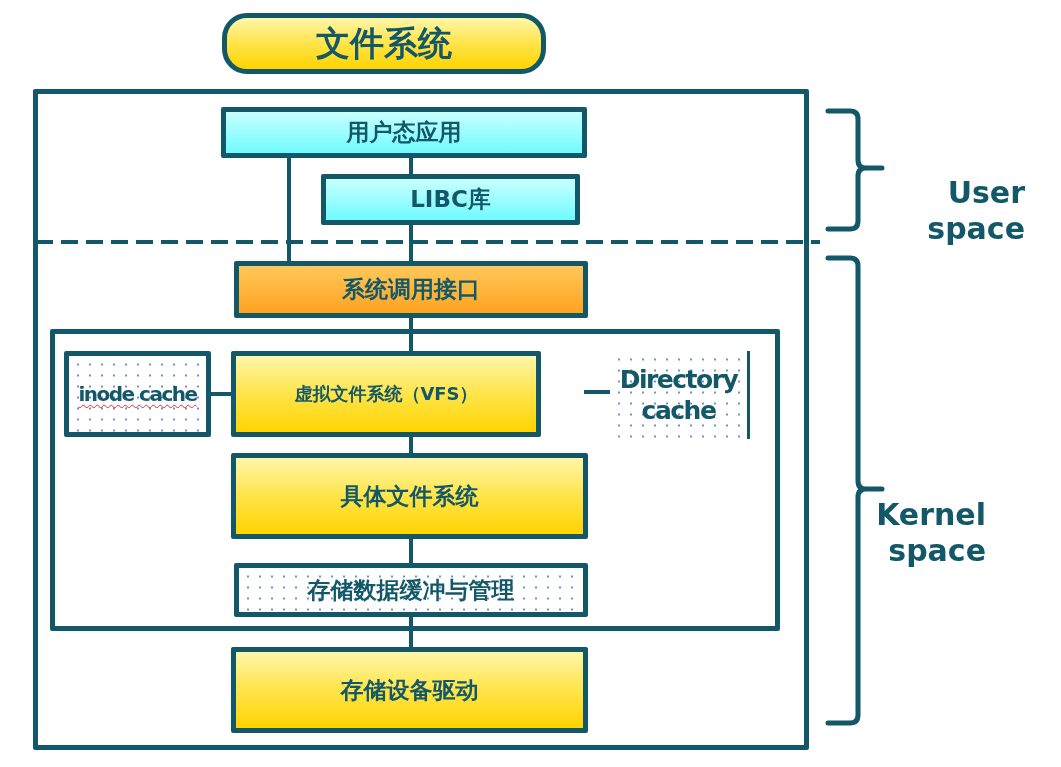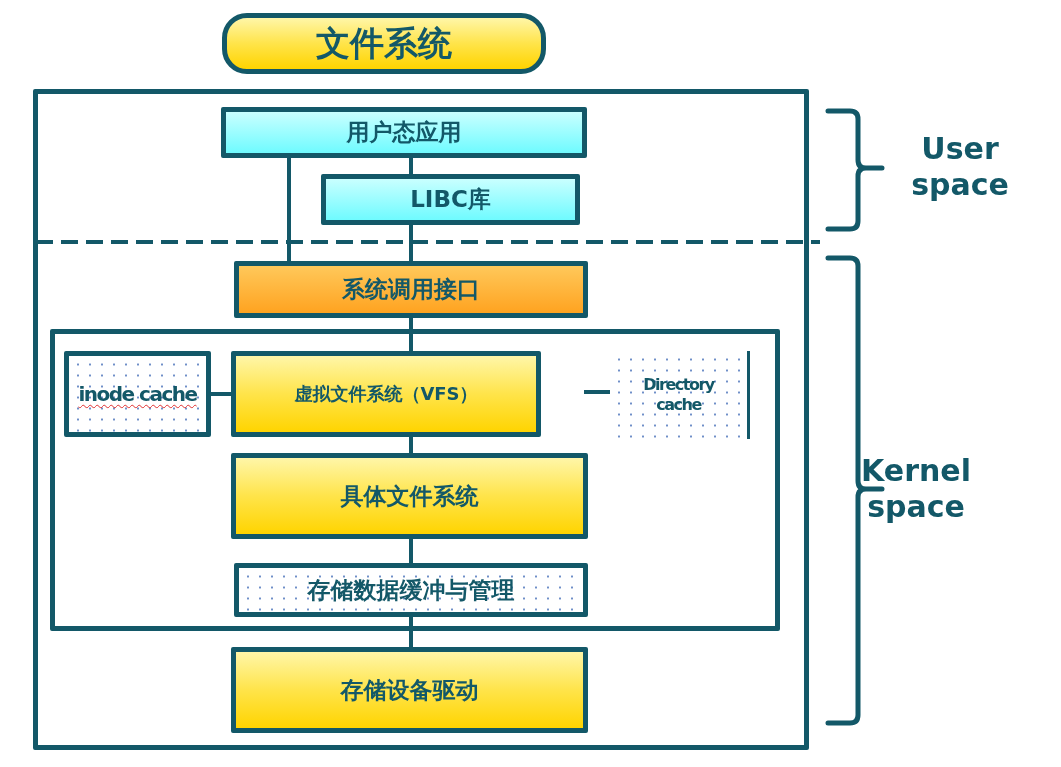--- a/index.html
+++ b/index.html
@@ -21,22 +21,22 @@
       background-size: 12px 11px;
       background-position: 3px 3px;
     }
     .line { position: absolute; background: #135868; }
     .frame { position: absolute; box-sizing: border-box; border: 5px solid #135868; border-radius: 2px; }
     .dash {
       position: absolute; height: 4px;
       background-image: linear-gradient(to right, #135868 0, #135868 17px, transparent 17px, transparent 25px);
       background-size: 25px 4px;
     }
-    .side-label { position: absolute; color: #135868; font-weight: bold; text-align: center;
-                  font-family: "DejaVu Sans", sans-serif; font-size: 30px; line-height: 1.2; }
+    .side-label { position: absolute; color: #135868; font-weight: bold; text-align: right;
+                  font-family: "DejaVu Sans", sans-serif; font-size: 30px; line-height: 1.2; margin-top: 44px; }
     .squiggle { text-decoration: underline wavy #e03030; text-decoration-thickness: 1px; text-underline-offset: 3px; }
   </style>
 </head>
 <body>
 
 <div class="box yellow" style="left:222px; top:13px; width:324px; height:61px; font-size:34px;border-radius:25px;">
   <span>文件系统</span>
 </div>
 
 <div class="frame" style="left:33px; top:89px; width:776px; height:661px;"></div>
@@ -69,21 +69,21 @@
 <div class="box dotted" style="left:64px; top:351px; width:147px; height:86px; font-size:20px; letter-spacing:-1.5px;">
   <span class="squiggle">inode cache</span>
 </div>
 
 <div class="box yellow" style="left:231px; top:351px; width:310px; height:86px; font-size:18px;">
   <span>虚拟文件系统（VFS）</span>
 </div>
 
 <div class="abs dotted" style="left:610px; top:351px; width:140px; height:88px; border-right:3px solid #135868;
             display:flex; flex-direction:column; align-items:center; justify-content:center;
-            color:#135868; font-weight:bold; font-size:16px; letter-spacing:-1.5px; line-height:1.25;">
+            color:#135868; font-weight:bold; font-size:25px; letter-spacing:-1.5px; line-height:1.25;">
   <span>Directory</span>
   <span>cache</span>
 </div>
 
 <div class="box yellow" style="left:231px; top:453px; width:357px; height:86px; font-size:23px;">
   <span>具体文件系统</span>
 </div>
 
 <div class="box dotted" style="left:234px; top:563px; width:354px; height:54px; font-size:23px;">
   <span>存储数据缓冲与管理</span>

